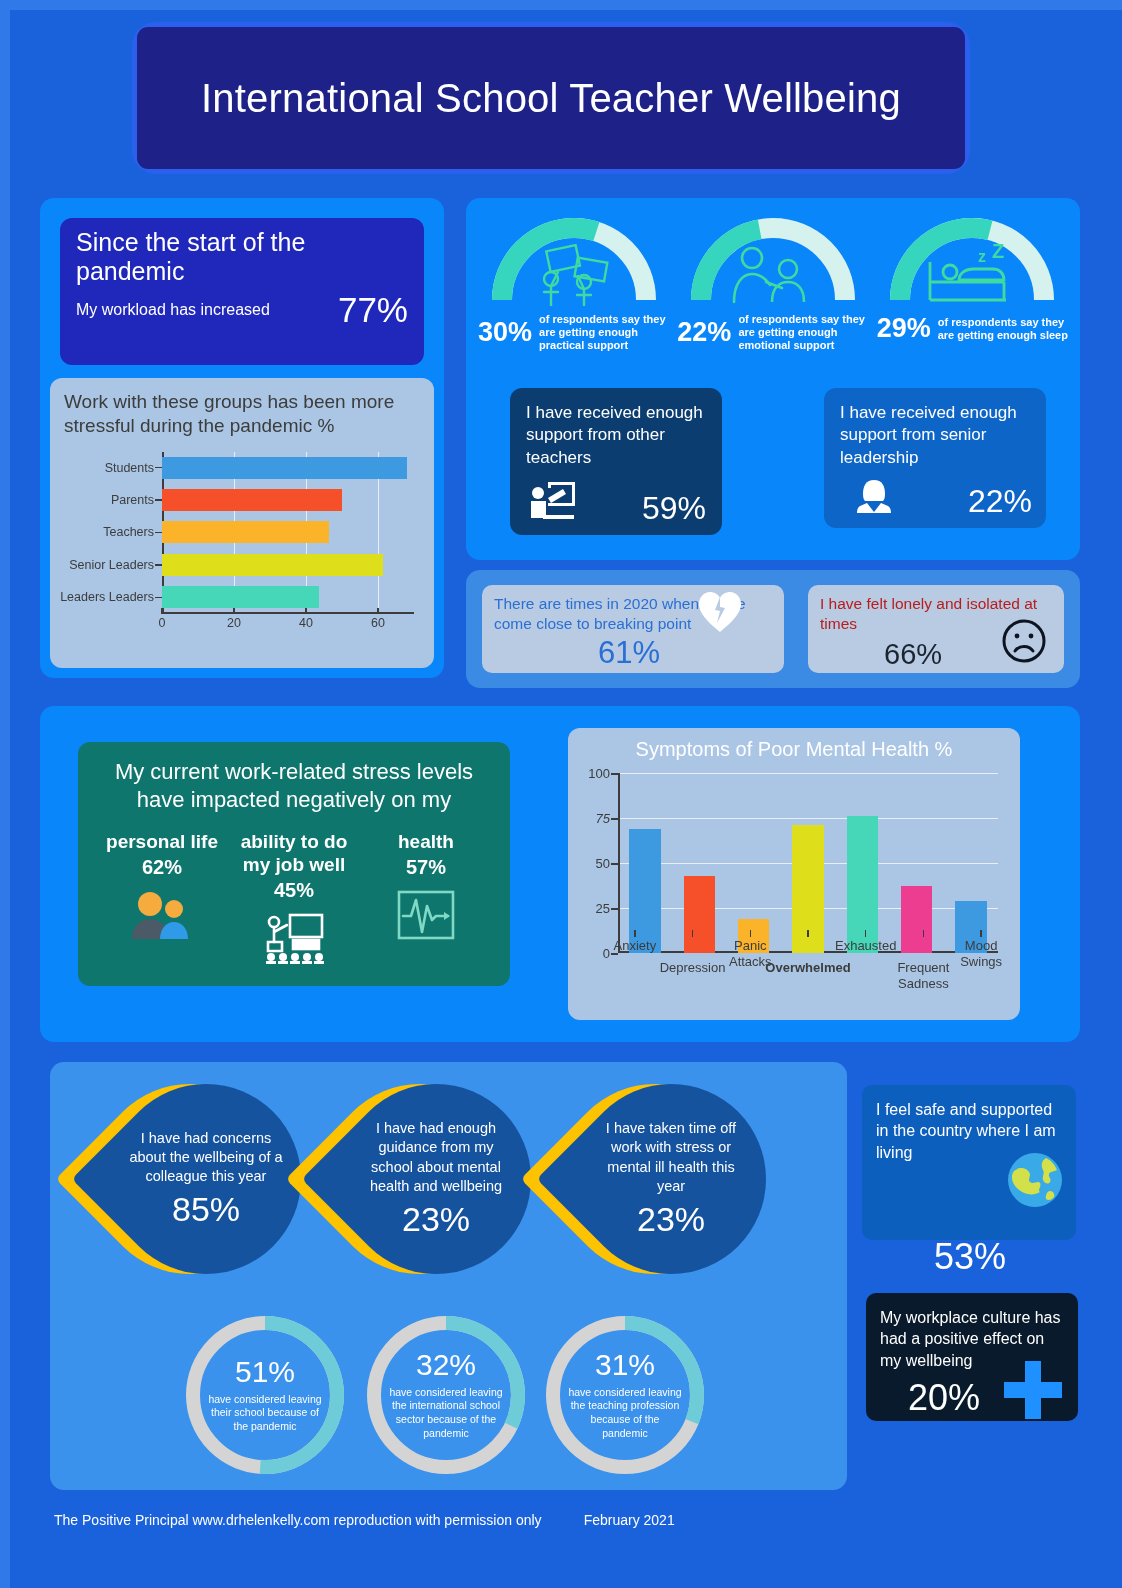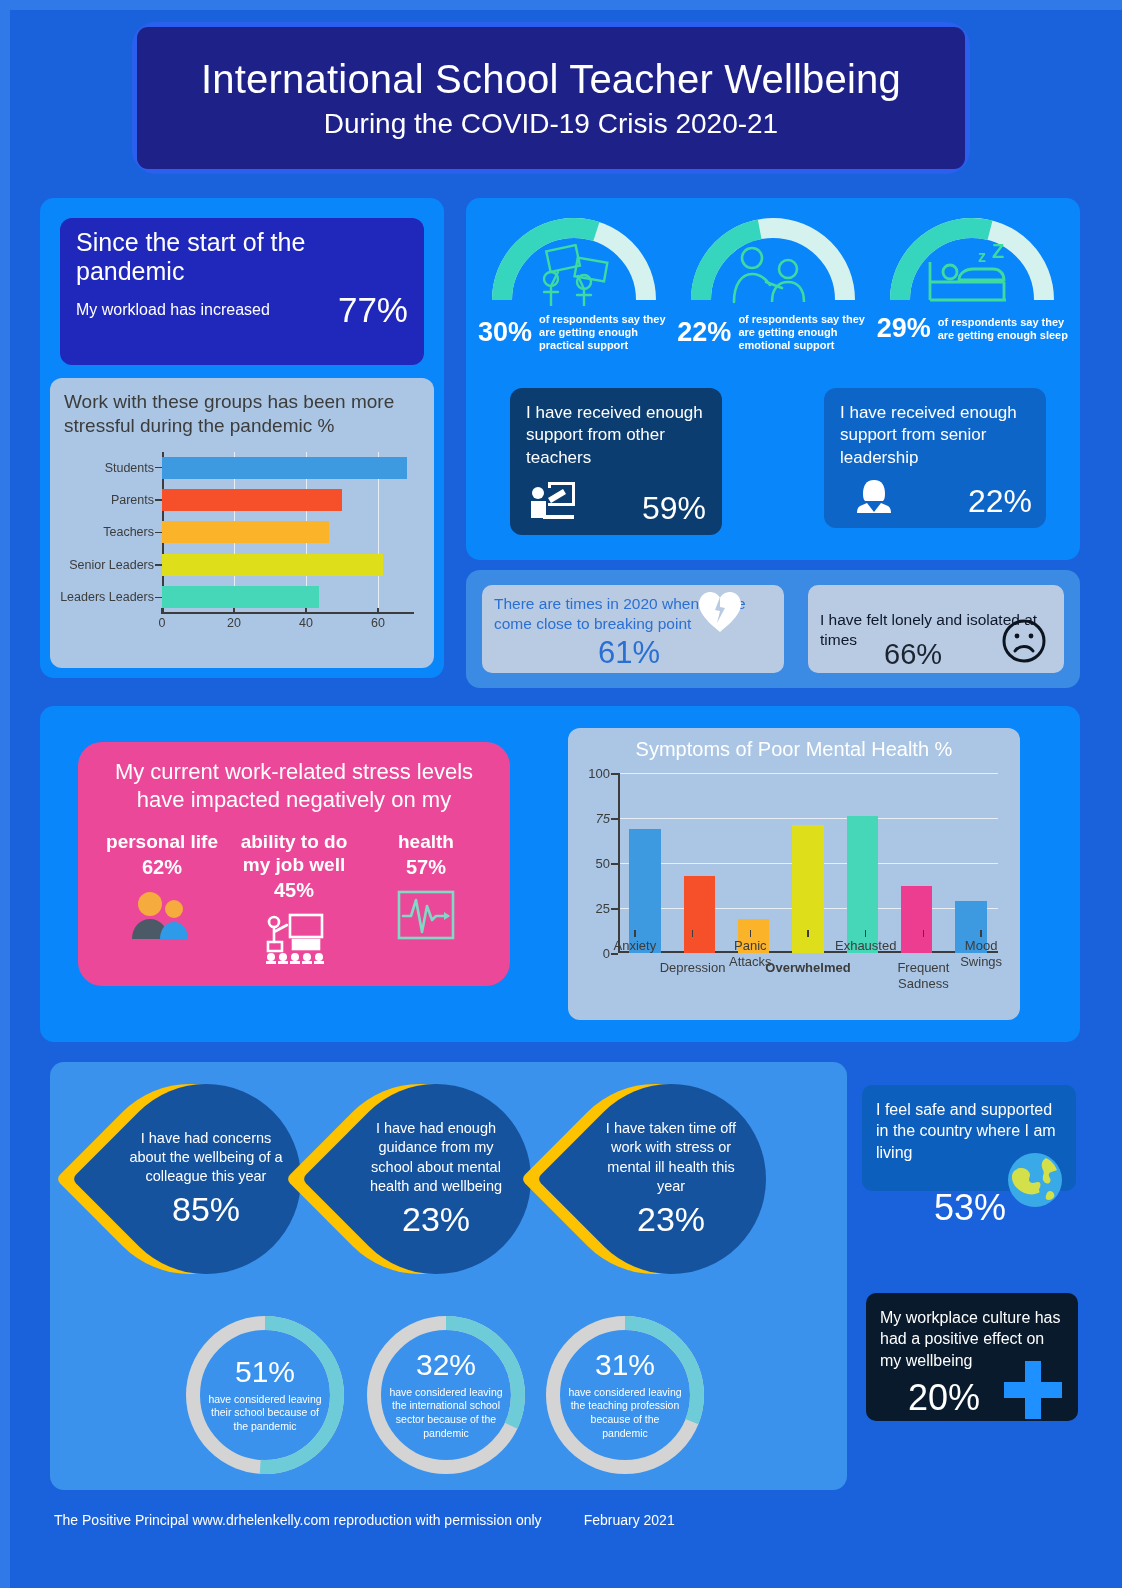--- a/index.html
+++ b/index.html
@@ -85,29 +85,29 @@
   .sup-box .pc { font-size:32px; font-weight:300; }
   .sup-a { left:44px; top:190px; width:212px; height:147px; background:#0b3d70; }
   .sup-b { left:358px; top:190px; width:222px; height:140px; background:#0e65c8; }
 
   
   .p-lonely { left:466px; top:570px; width:614px; height:118px; background:#3b8ae4; }
   .ln-card { position:absolute; top:15px; height:88px; background:#b8cbe2; border-radius:10px; padding:9px 12px; }
   .ln-a { left:16px; width:302px; }
   .ln-b { left:342px; width:256px; }
   .ln-a .q { color:#2a6fd4; font-size:15.5px; line-height:1.3; }
-  .ln-b .q { color:#0f172a; font-size:15.5px; line-height:1.3;margin-top:16px; }
+  .ln-b .q { color:#b91c1c; font-size:15.5px; line-height:1.3; }
   .ln-a .pc { position:absolute; left:116px; bottom:2px; color:#2a6fd4; font-size:31px; font-weight:300; }
   .ln-b .pc { position:absolute; left:76px; bottom:2px; color:#1b2430; font-size:29px; font-weight:300; }
 
   
   .p-middle { left:40px; top:706px; width:1040px; height:336px; background:#0a86fb; }
   .card-impact {
     position:absolute; left:38px; top:36px; width:432px; height:244px;
-    background:#ec4899; border-radius:24px; color:#fff; padding:16px 18px;
+    background:#0f766e; border-radius:12px; color:#fff; padding:16px 18px;
   }
   .card-impact h3 { font-size:22px; font-weight:400; line-height:1.25; text-align:center; }
   .impact-cols { display:flex; justify-content:flex-end; margin-top:18px; }
   .impact-col { text-align:center; flex:1; }
   .impact-col .nm { font-size:19px; font-weight:700; line-height:1.2; }
   .impact-col .pc { font-size:20px; font-weight:700; margin-top:2px; }
   .impact-col .ic { margin-top:8px; height:56px; display:flex; align-items:center; justify-content:center; }
 
   .card-symptoms {
     position:absolute; left:528px; top:22px; width:452px; height:292px;
@@ -156,37 +156,36 @@
     position:absolute; inset:0; display:flex; flex-direction:column;
     align-items:center; justify-content:center; color:#fff; text-align:center; padding:0 26px;
   }
   .donut-in .pc { font-size:30px; font-weight:300; line-height:1; }
   .donut-in .cap { font-size:10.5px; line-height:1.3; margin-top:6px; }
 
   
   .rb { position:absolute; border-radius:10px; color:#fff; padding:14px 14px; }
   .rb .q { font-size:16px; line-height:1.33; }
   .rb .pc { font-size:36px; font-weight:300; }
-  .rb-safe { left:862px; top:1085px; width:214px; height:106px; background:#0d5fbe; }
+  .rb-safe { left:862px; top:1085px; width:214px; height:155px; background:#0d5fbe; }
   .rb-culture { left:866px; top:1293px; width:212px; height:128px; background:#081a2c; }
 
   .footer {
     position:absolute; left:54px; top:1512px; color:#fff; font-size:14px;
     display:flex; gap:42px; align-items:center;
   }
 </style>
 </head>
 <body>
 
 <div id="page">
 
   <div class="title-wrap">
     <div class="title-box">
       <div class="title-main">International School Teacher Wellbeing</div>
-      <div class="title-sub">During the COVID-19 Crisis 2020-21</div>
     </div>
   </div>
 
   <div class="panel p-left-top">
 
     <div class="card-pandemic">
       <h3>Since the start of the pandemic</h3>
       <div class="stat-row">
         <div class="lab">My workload has increased</div>
         <div class="val">77%</div>

